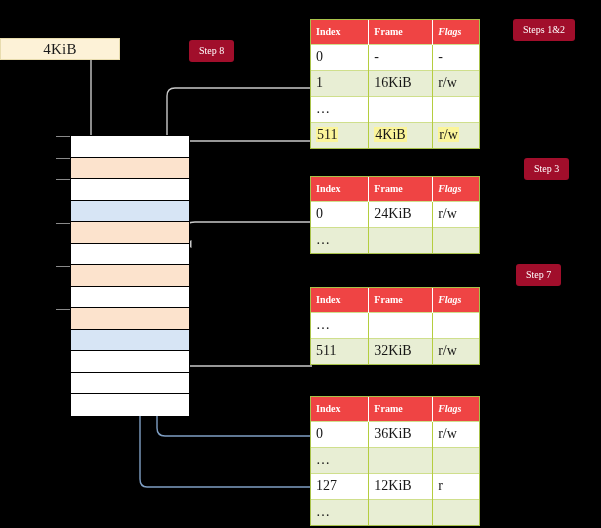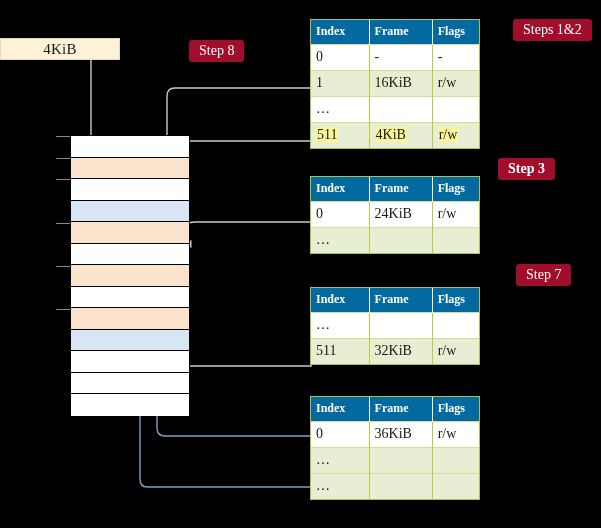--- a/index.html
+++ b/index.html
@@ -44,30 +44,30 @@
     font-size: 15px;
     color: #1a1a1a;
     letter-spacing: .2px;
   }
 
   
   .badge {
     position: absolute;
     background: #a10e2b;
     color: #ffffff;
-    font-size: 14px;
+    font-size: 10px;
     padding: 2px 10px 3px 10px;
     border-radius: 3px;
     box-sizing: border-box;
     white-space: nowrap;
     line-height: 17px;
   }
   .badge-step0  { left: 189px; top: 40px; }
   .badge-step12 { left: 513px; top: 19px; }
-  .badge-step3  { left: 498px; top: 158px; font-weight: bold; }
+  .badge-step3  { left: 524px; top: 158px; }
   .badge-step4  { left: 516px; top: 264px; }
 
   
   .mem {
     position: absolute;
     left: 70px;
     top: 135px;
     width: 120px;
     height: 281px;
     border: 1px solid #000000;
@@ -98,48 +98,48 @@
     border: 1px solid #a8c24a;
     box-sizing: border-box;
     border-collapse: collapse;
     background: #ffffff;
   }
   .ptable table {
     border-collapse: collapse;
     font-size: 14px;
   }
   .ptable th {
-    background: #0369a1;
+    background: #ef4444;
     color: #ffffff;
     font-weight: bold;
     text-align: left;
     padding: 2px 5px 3px 5px;
     border-right: 1px solid #ffffff;
-    font-size: 12px;
+    font-size: 10px;
     height: 19px;
   }
   .ptable th:last-child { border-right: none; }
   .ptable td {
     padding: 2px 5px 3px 5px;
     border-right: 1px solid #b5cd3f;
     border-top: 1px solid #cfdf8c;
     color: #161616;
     height: 20px;
     vertical-align: middle;
   }
   .ptable td:last-child { border-right: none; }
   .ptable tr.alt td { background: #e8eed4; }
   .ptable tr.plain td { background: #ffffff; }
   .ptable td.hl > span {
     background: #fbf59a;
     padding: 0 1px;
   }
   .c-index { width: 55px; }
   .c-frame { width: 58px; margin-top: 32px; }
-  .c-flags { width: 40px; }
+  .c-flags { width: 40px; font-style: italic; }
 
   .t1 { left: 310px; top: 19px;  width: 170px; }
   .t2 { left: 310px; top: 176px; width: 170px; }
   .t3 { left: 310px; top: 287px; width: 170px; }
   .t4 { left: 310px; top: 396px; width: 170px; }
 </style>
 </head>
 <body>
 
 <div id="stage">
@@ -315,20 +315,25 @@
         <tr class="plain">
           <td>0</td>
           <td>36KiB</td>
           <td>r/w</td>
         </tr>
         <tr class="alt">
           <td>…</td>
           <td></td>
           <td></td>
         </tr>
+        <tr class="plain">
+          <td>127</td>
+          <td>12KiB</td>
+          <td>r</td>
+        </tr>
         <tr class="alt">
           <td>…</td>
           <td></td>
           <td></td>
         </tr>
       </tbody>
     </table>
   </div>
 
 </div>

